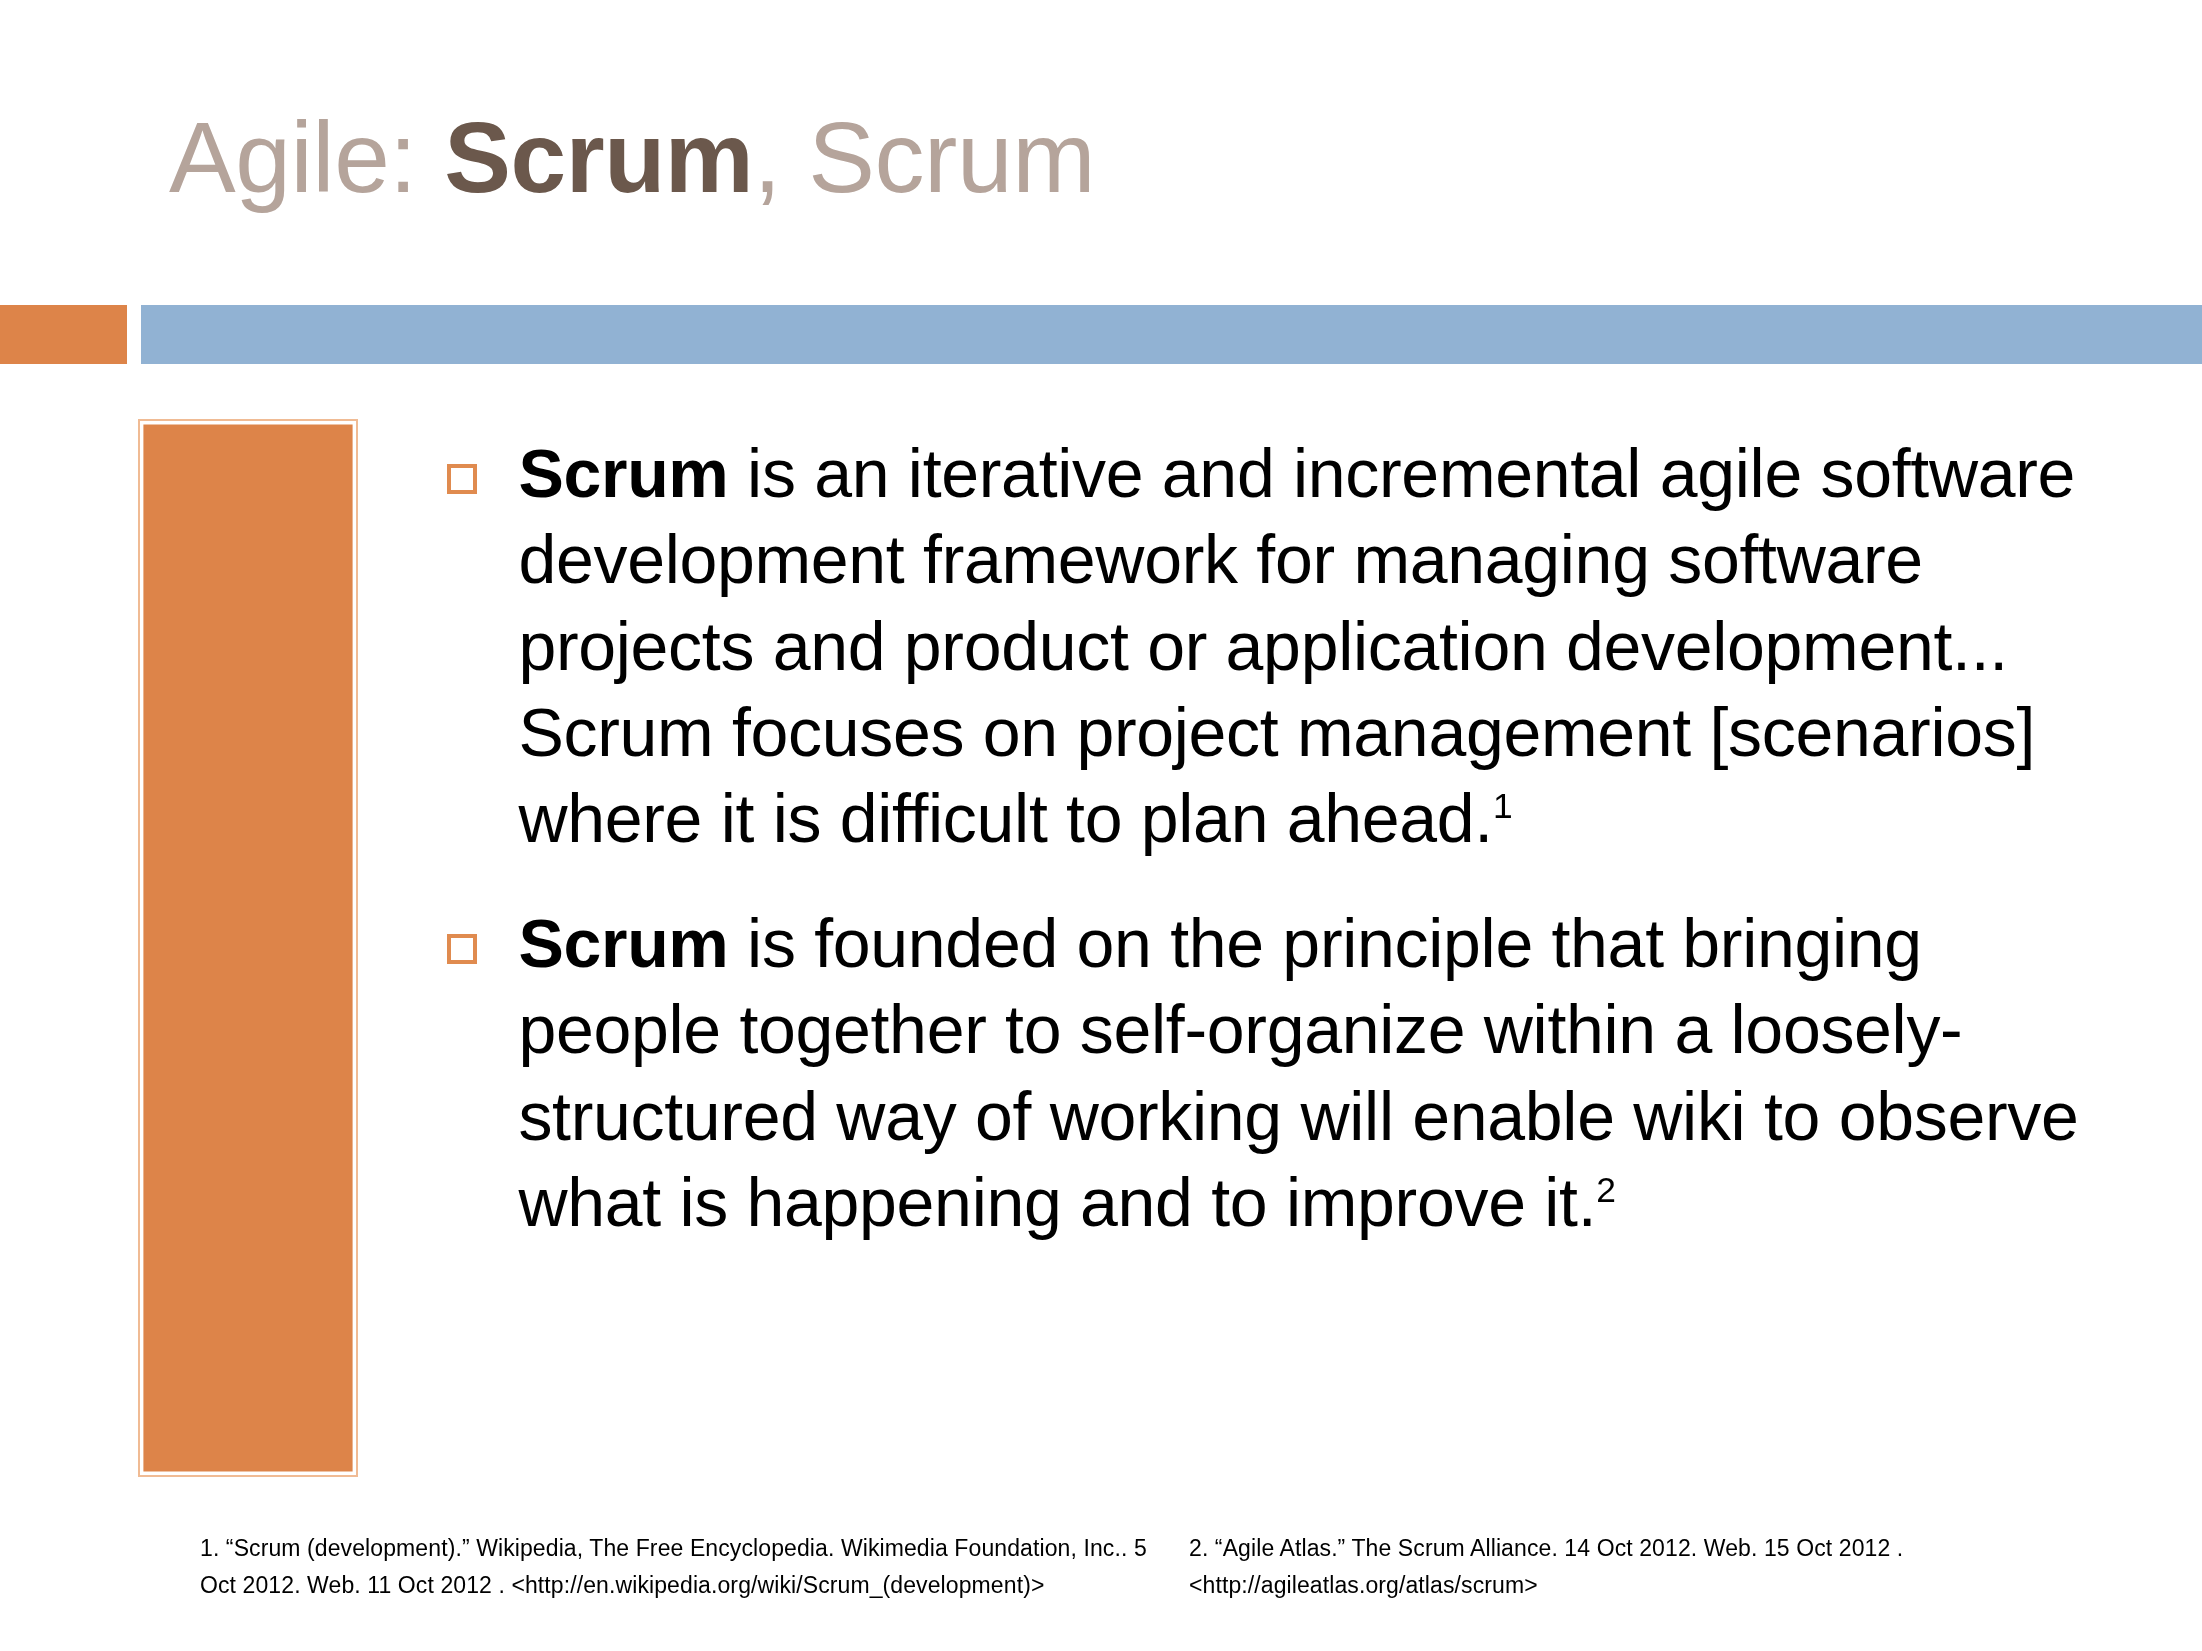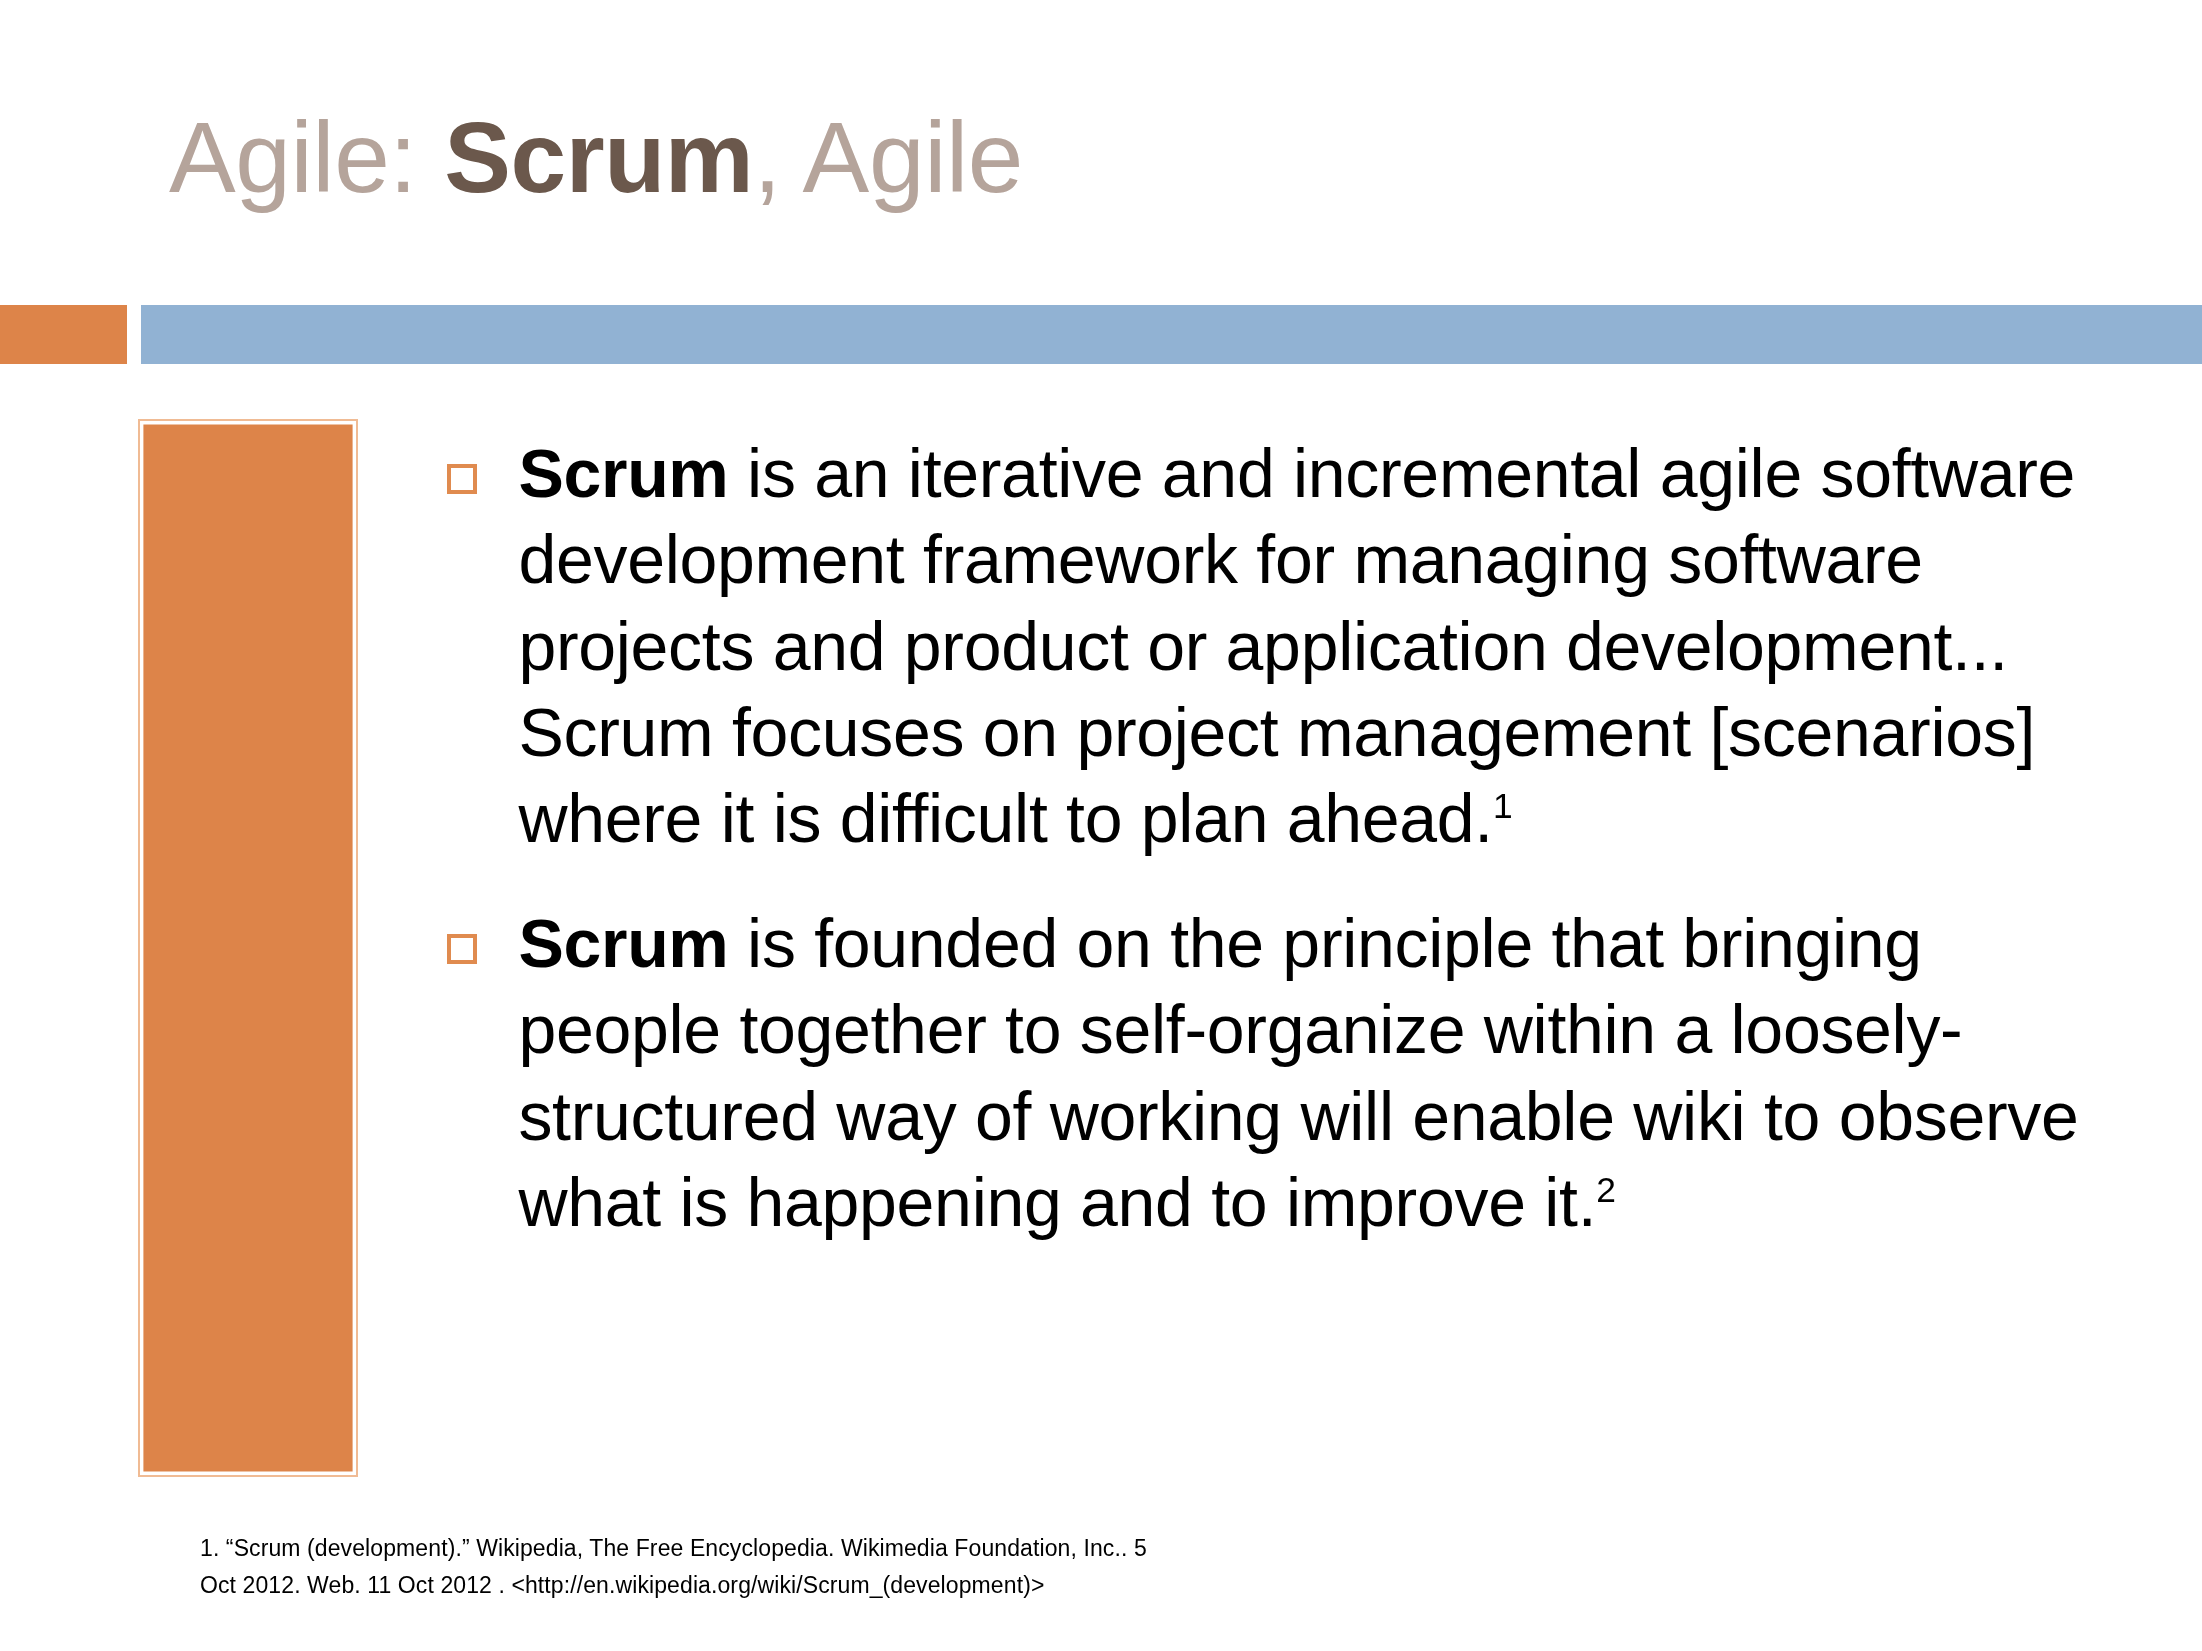--- a/index.html
+++ b/index.html
@@ -125,21 +125,21 @@
     color: #000000;
     letter-spacing: 0.1px;
   }
   .footnote-1 { width: 955px; }
   .footnote-2 { width: 903px; }
 </style>
 </head>
 <body>
 
 <div class="slide-title">
-  <span class="title-light">Agile: </span><span class="title-strong">Scrum</span><span class="title-light">, Agile</span>
+  <span class="title-light">Agile: </span><span class="title-strong">Scrum</span><span class="title-light">, Scrum</span>
 </div>
 
 <div class="rule-band">
   <div class="rule-accent"></div>
   <div class="rule-main"></div>
 </div>
 
 <div class="side-panel"></div>
 
 <div class="body-area">
@@ -155,14 +155,15 @@
     <span class="bullet-marker"></span>
     <div class="bullet-text">
       <b>Scrum</b><span> is founded on the principle that bringing people together to self-organize within a loosely-structured way of working will enable wiki to observe what is happening and to improve it.</span><sup>2</sup>
     </div>
   </div>
 
 </div>
 
 <div class="footnotes">
   <div class="footnote footnote-1">1. “Scrum (development).” Wikipedia, The Free Encyclopedia. Wikimedia Foundation, Inc.. 5 Oct 2012. Web. 11 Oct 2012 . &lt;http://en.wikipedia.org/wiki/Scrum_(development)&gt;</div>
+  <div class="footnote footnote-2">2. “Agile Atlas.” The Scrum Alliance. 14 Oct 2012. Web. 15 Oct 2012 . &lt;http://agileatlas.org/atlas/scrum&gt;</div>
 </div>
 
 
 </body></html>

